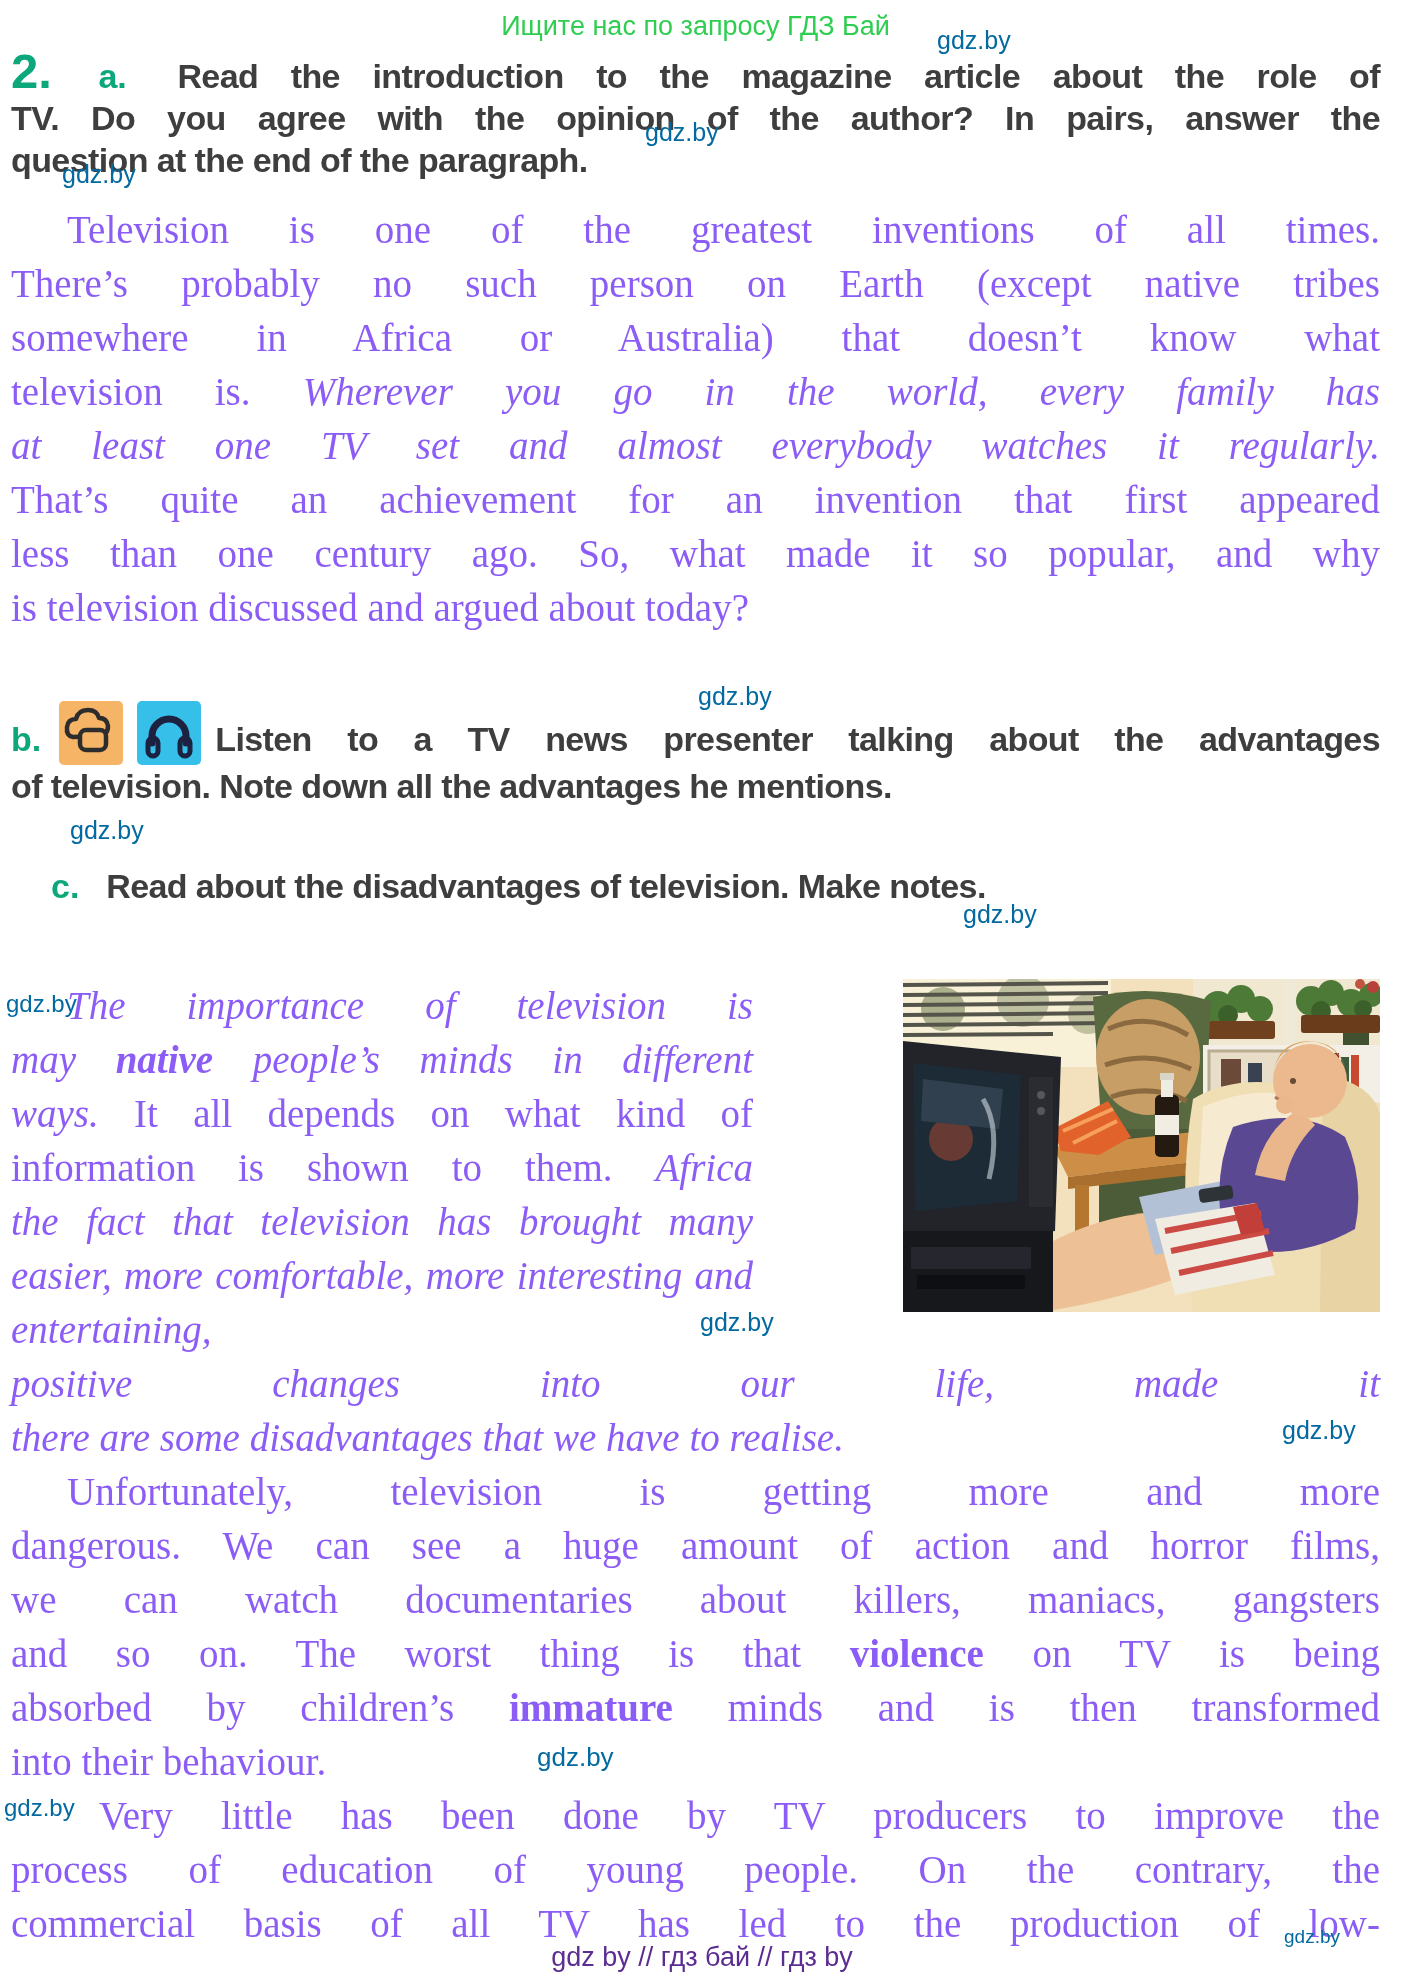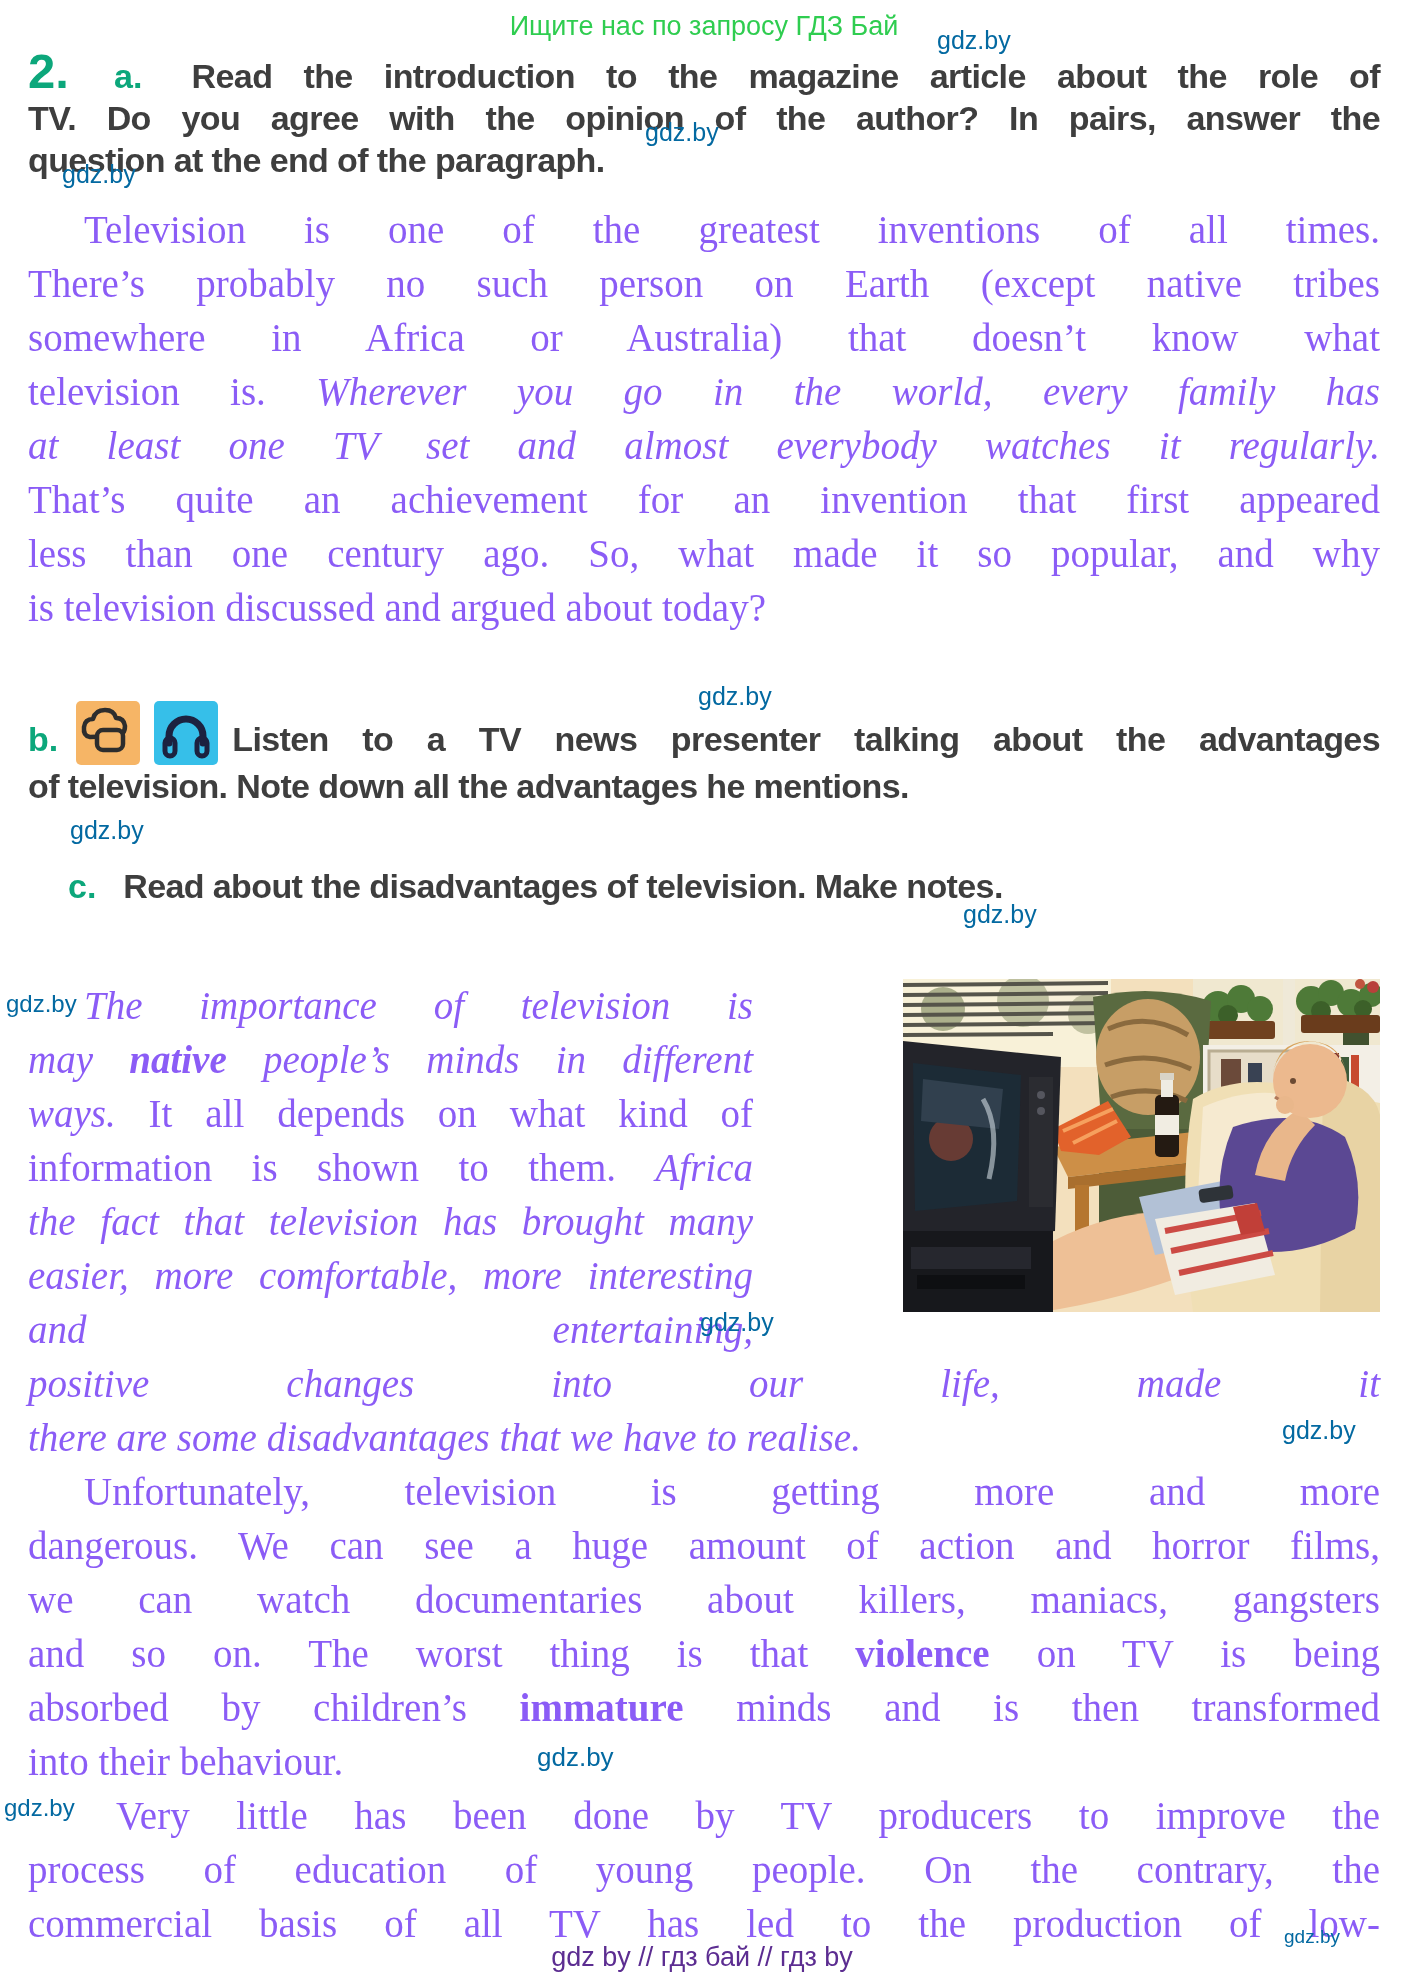--- a/index.html
+++ b/index.html
@@ -1,17 +1,17 @@
 <!DOCTYPE html>
 <html><head>
 <meta charset="utf-8">
 <style>
   html,body{margin:0;padding:0;background:#ffffff;}
   .page{position:relative;width:1404px;height:1987px;background:#ffffff;overflow:hidden;
-        box-sizing:border-box;padding:10px 24px 0 28px;}
+        box-sizing:border-box;padding:10px 24px 0 11px;}
   
   .banner{font-family:"Liberation Sans",sans-serif;font-size:27px;line-height:32px;
           color:#2fcd50;text-align:center;}
   .footer{position:absolute;left:0;right:0;top:1942px;text-align:center;
           font-family:"Liberation Sans",sans-serif;font-size:27px;color:#5c2d91;}
   .wm{position:absolute;font-family:"Liberation Sans",sans-serif;font-size:25px;
       color:#0369a1;white-space:nowrap;}
   
   .hline{font-family:"Liberation Sans",sans-serif;font-weight:bold;font-size:34px;
          line-height:42px;color:#3e3e3e;letter-spacing:-0.6px;

